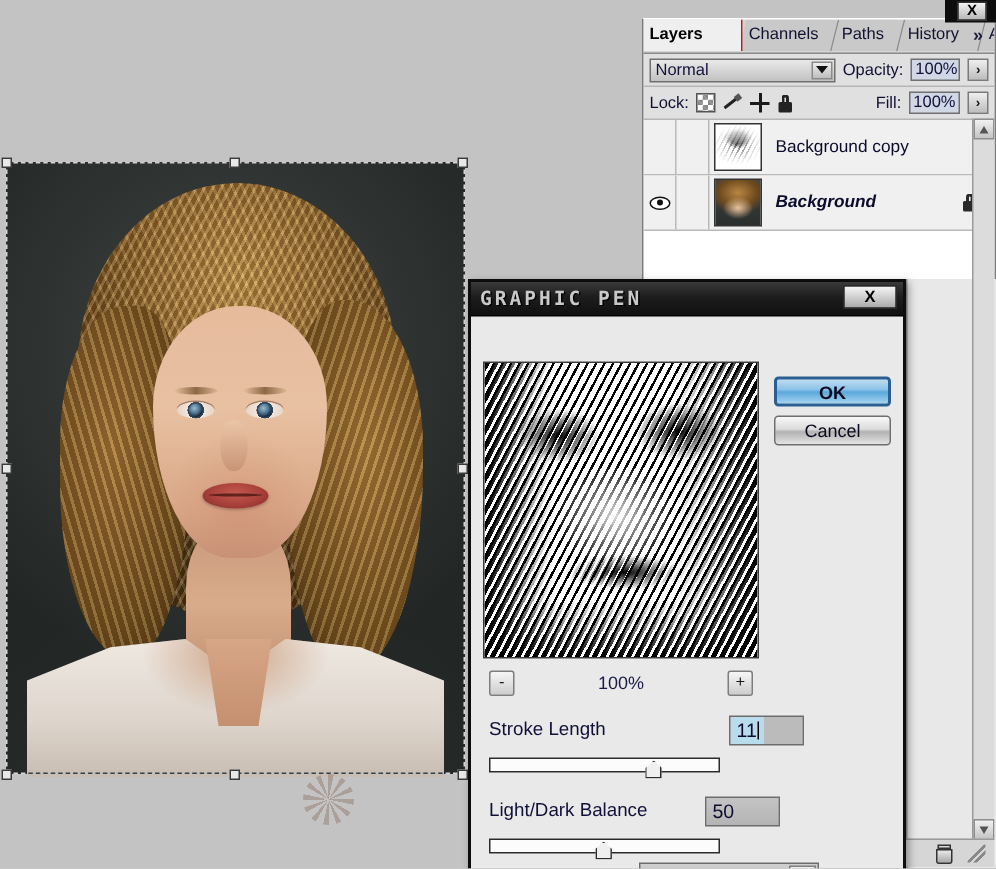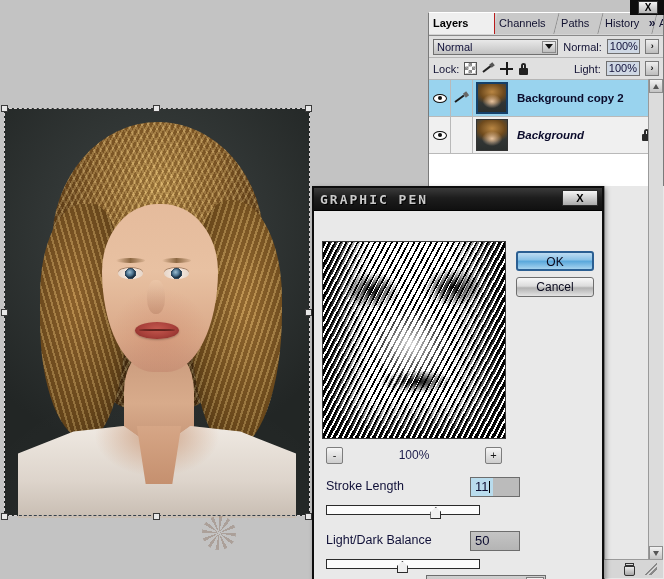--- a/index.html
+++ b/index.html
@@ -572,21 +572,21 @@
     text-align: center;
     line-height: 18px;
     box-sizing: border-box;
     border-radius: 3px;
   }
   #btn-ok {
     left: 202px; top: 40px;
     background: linear-gradient(180deg, #bedcf2 0%, #8bc3e8 42%, #5aa8db 52%, #a7d3ef 100%);
     border: 2px solid #2b5f92;
     color: #0a0a1e;
-    font-weight: normal;
+    font-weight: bold;
   }
   #btn-cancel {
     left: 202px; top: 66px;
     background: linear-gradient(180deg, #f8f8f8 0%, #dcdcdc 45%, #b2b2b2 55%, #e3e3e3 100%);
     border: 1px solid #6e6e6e;
     color: #0a0a1e;
   }
 
   #zoom-row {
     position: absolute; left: 8px; top: 236px;
@@ -624,20 +624,21 @@
     border: 1px solid #6d6d6d;
     box-sizing: border-box;
     font-size: 13px;
     color: #0c0c30;
     padding-left: 4px;
     line-height: 18px;
   }
   .param-field.editing {
     background: #bedff0;
     background: linear-gradient(90deg,#b9dced 0 46%, #bbbbbb 46% 100%);
+    margin-left: 16px;
   }
   .param-field .caret {
     display: inline-block;
     width: 1px; height: 12px;
     background: #000;
     vertical-align: -2px;
   }
   .slider {
     position: absolute; left: 4px; top: 26px;
     width: 154px; height: 10px;
@@ -740,50 +741,46 @@
       <div id="tab-more">»</div>
     </div>
 
     <div class="ctrl-row">
       <div id="blend-select">
         <span>Normal</span>
         <span class="arrow">
             <span class="tri-down"></span>
           </span>
       </div>
-      <span class="lbl">Normal:</span>
+      <span class="lbl">Opacity:</span>
       <span class="numbox">100%</span>
       <span class="numarrow">›</span>
     </div>
 
     <div class="ctrl-row">
       <span class="lbl">Lock:</span>
       <span class="lock-ico" id="ico-transparency"></span>
       <span class="lock-ico" id="ico-brush"></span>
       <span class="lock-ico" id="ico-move"></span>
       <span class="lock-ico" id="ico-lockall"></span>
       <span style="flex:1"></span>
-      <span class="lbl">Light:</span>
+      <span class="lbl">Fill:</span>
       <span class="numbox">100%</span>
       <span class="numarrow">›</span>
     </div>
 
     <div id="layer-list">
 
-
-      <div class="layer-row selected">
-        <div class="cell-eye">
-          <span class="eye-ico"></span>
-        </div>
-        <div class="cell-link">
-          <span class="brush-ico"></span>
-        </div>
-        <div class="thumb photo-thumb sel-thumb"></div>
-        <div class="layer-name bold">Background copy 2</div>
+      <div class="layer-row">
+        <div class="cell-eye"></div>
+        <div class="cell-link"></div>
+        <div class="thumb sketch-thumb"></div>
+        <div class="layer-name">Background copy</div>
       </div>
+
 
       <div class="layer-row">
         <div class="cell-eye">
           <span class="eye-ico"></span>
         </div>
         <div class="cell-link"></div>
         <div class="thumb photo-thumb"></div>
         <div class="layer-name italic">Background</div>
         <div class="lock-badge"></div>
       </div>

